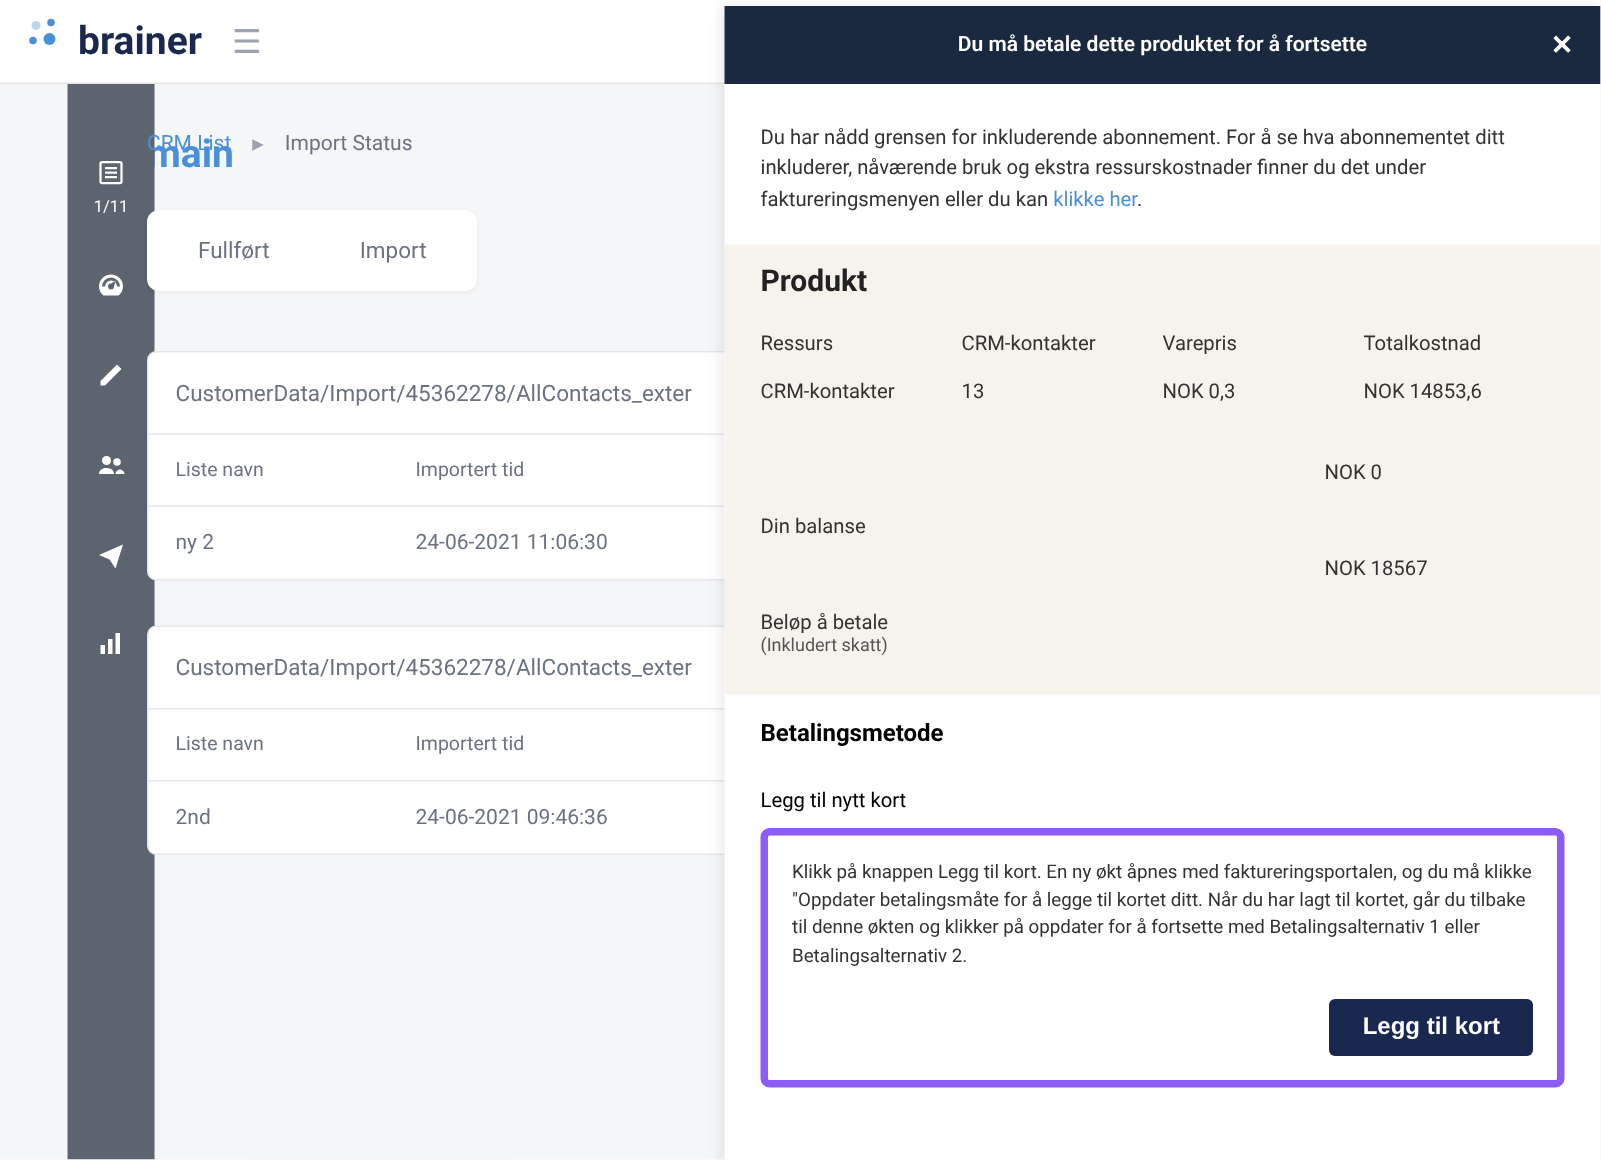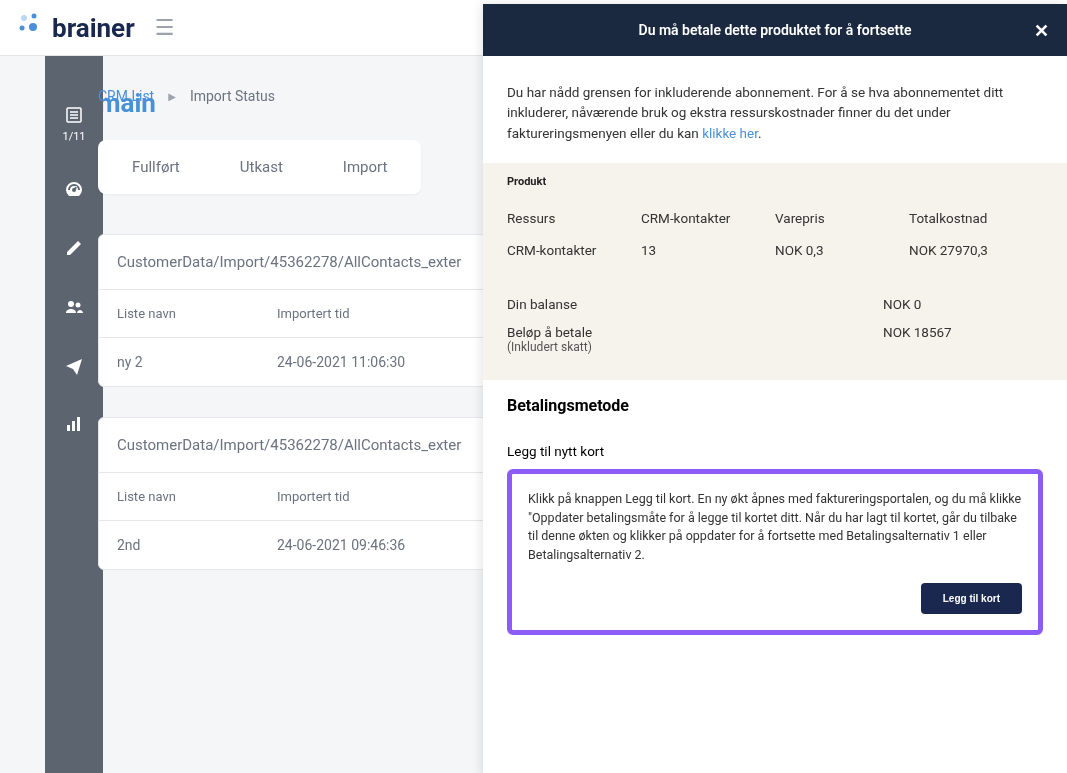--- a/index.html
+++ b/index.html
@@ -188,21 +188,21 @@
     }
     .panel-intro a { color: #4a90d9; text-decoration: none; }
     
     .section {
       padding: 12px 24px 20px;
     }
     .section.beige {
       background: #f6f3ec;
     }
     .section-title {
-      font-size: 11px;
+      font-size: 20px;
       font-weight: 700;
       color: #222;
       margin-bottom: 14px;
     }
     .product-table {
       width: 100%;
       font-size: 13.5px;
       color: #333;
     }
     .product-table .row {
@@ -210,21 +210,21 @@
       padding: 8px 0;
     }
     .product-table .col { flex: 1; }
     
     .trans-row {
       display: flex;
       padding: 6px 0;
       font-size: 13.5px;
       color: #333;
     }
-    .trans-label { flex: 1; }
+    .trans-label { flex: 1; margin-top: 36px; }
     .trans-value { width: 160px; }
     .sublabel { font-size: 12px; color: #555; }
     
     .payment-section {
       padding: 16px 24px;
     }
     .payment-title {
       font-size: 16px;
       font-weight: 700;
       margin-bottom: 28px;
@@ -243,21 +243,21 @@
       color: #333;
       line-height: 1.5;
       margin-bottom: 18px;
     }
     .addcard-btn {
       background: #1a2850;
       color: #fff;
       border: none;
       padding: 10px 22px;
       border-radius: 4px;
-      font-size: 10px;
+      font-size: 16px;
       font-weight: 600;
       float: right;
       cursor: pointer;
     }
     .addcard-box::after { content: ""; display: block; clear: both; }
     
     svg.dots { width: 30px; height: 30px; }
   </style>
 </head>
 <body>
@@ -333,21 +333,20 @@
 
 <div class="main">
   <div class="breadcrumb">
     <span class="breadcrumb-link">CRM List</span>
     <span class="breadcrumb-sep">▶</span>
     <span class="breadcrumb-current">Import Status</span>
   </div>
   
   <div class="tabs">
     <div class="tab">Fullført</div>
-    <div class="tab">Utkast</div>
     <div class="tab">Import</div>
   </div>
   
   <div class="data-card">
     <div class="card-title">CustomerData/Import/45362278/AllContacts_exter</div>
     <div class="card-row header-row">
       <div class="card-col-1">Liste navn</div>
       <div class="card-col-2">Importert tid</div>
     </div>
     <div class="card-row data-row">
@@ -385,21 +384,21 @@
         <div class="row">
           <div class="col">Ressurs</div>
           <div class="col">CRM-kontakter</div>
           <div class="col">Varepris</div>
           <div class="col">Totalkostnad</div>
         </div>
         <div class="row">
           <div class="col">CRM-kontakter</div>
           <div class="col">13</div>
           <div class="col">NOK 0,3</div>
-          <div class="col">NOK 27970,3</div>
+          <div class="col">NOK 14853,6</div>
         </div>
       </div>
     </div>
 
     <div class="section beige" style="padding-top:4px;">
       <div class="trans-row">
         <div class="trans-label">Din balanse</div>
         <div class="trans-value">NOK 0</div>
       </div>
       <div class="trans-row">

